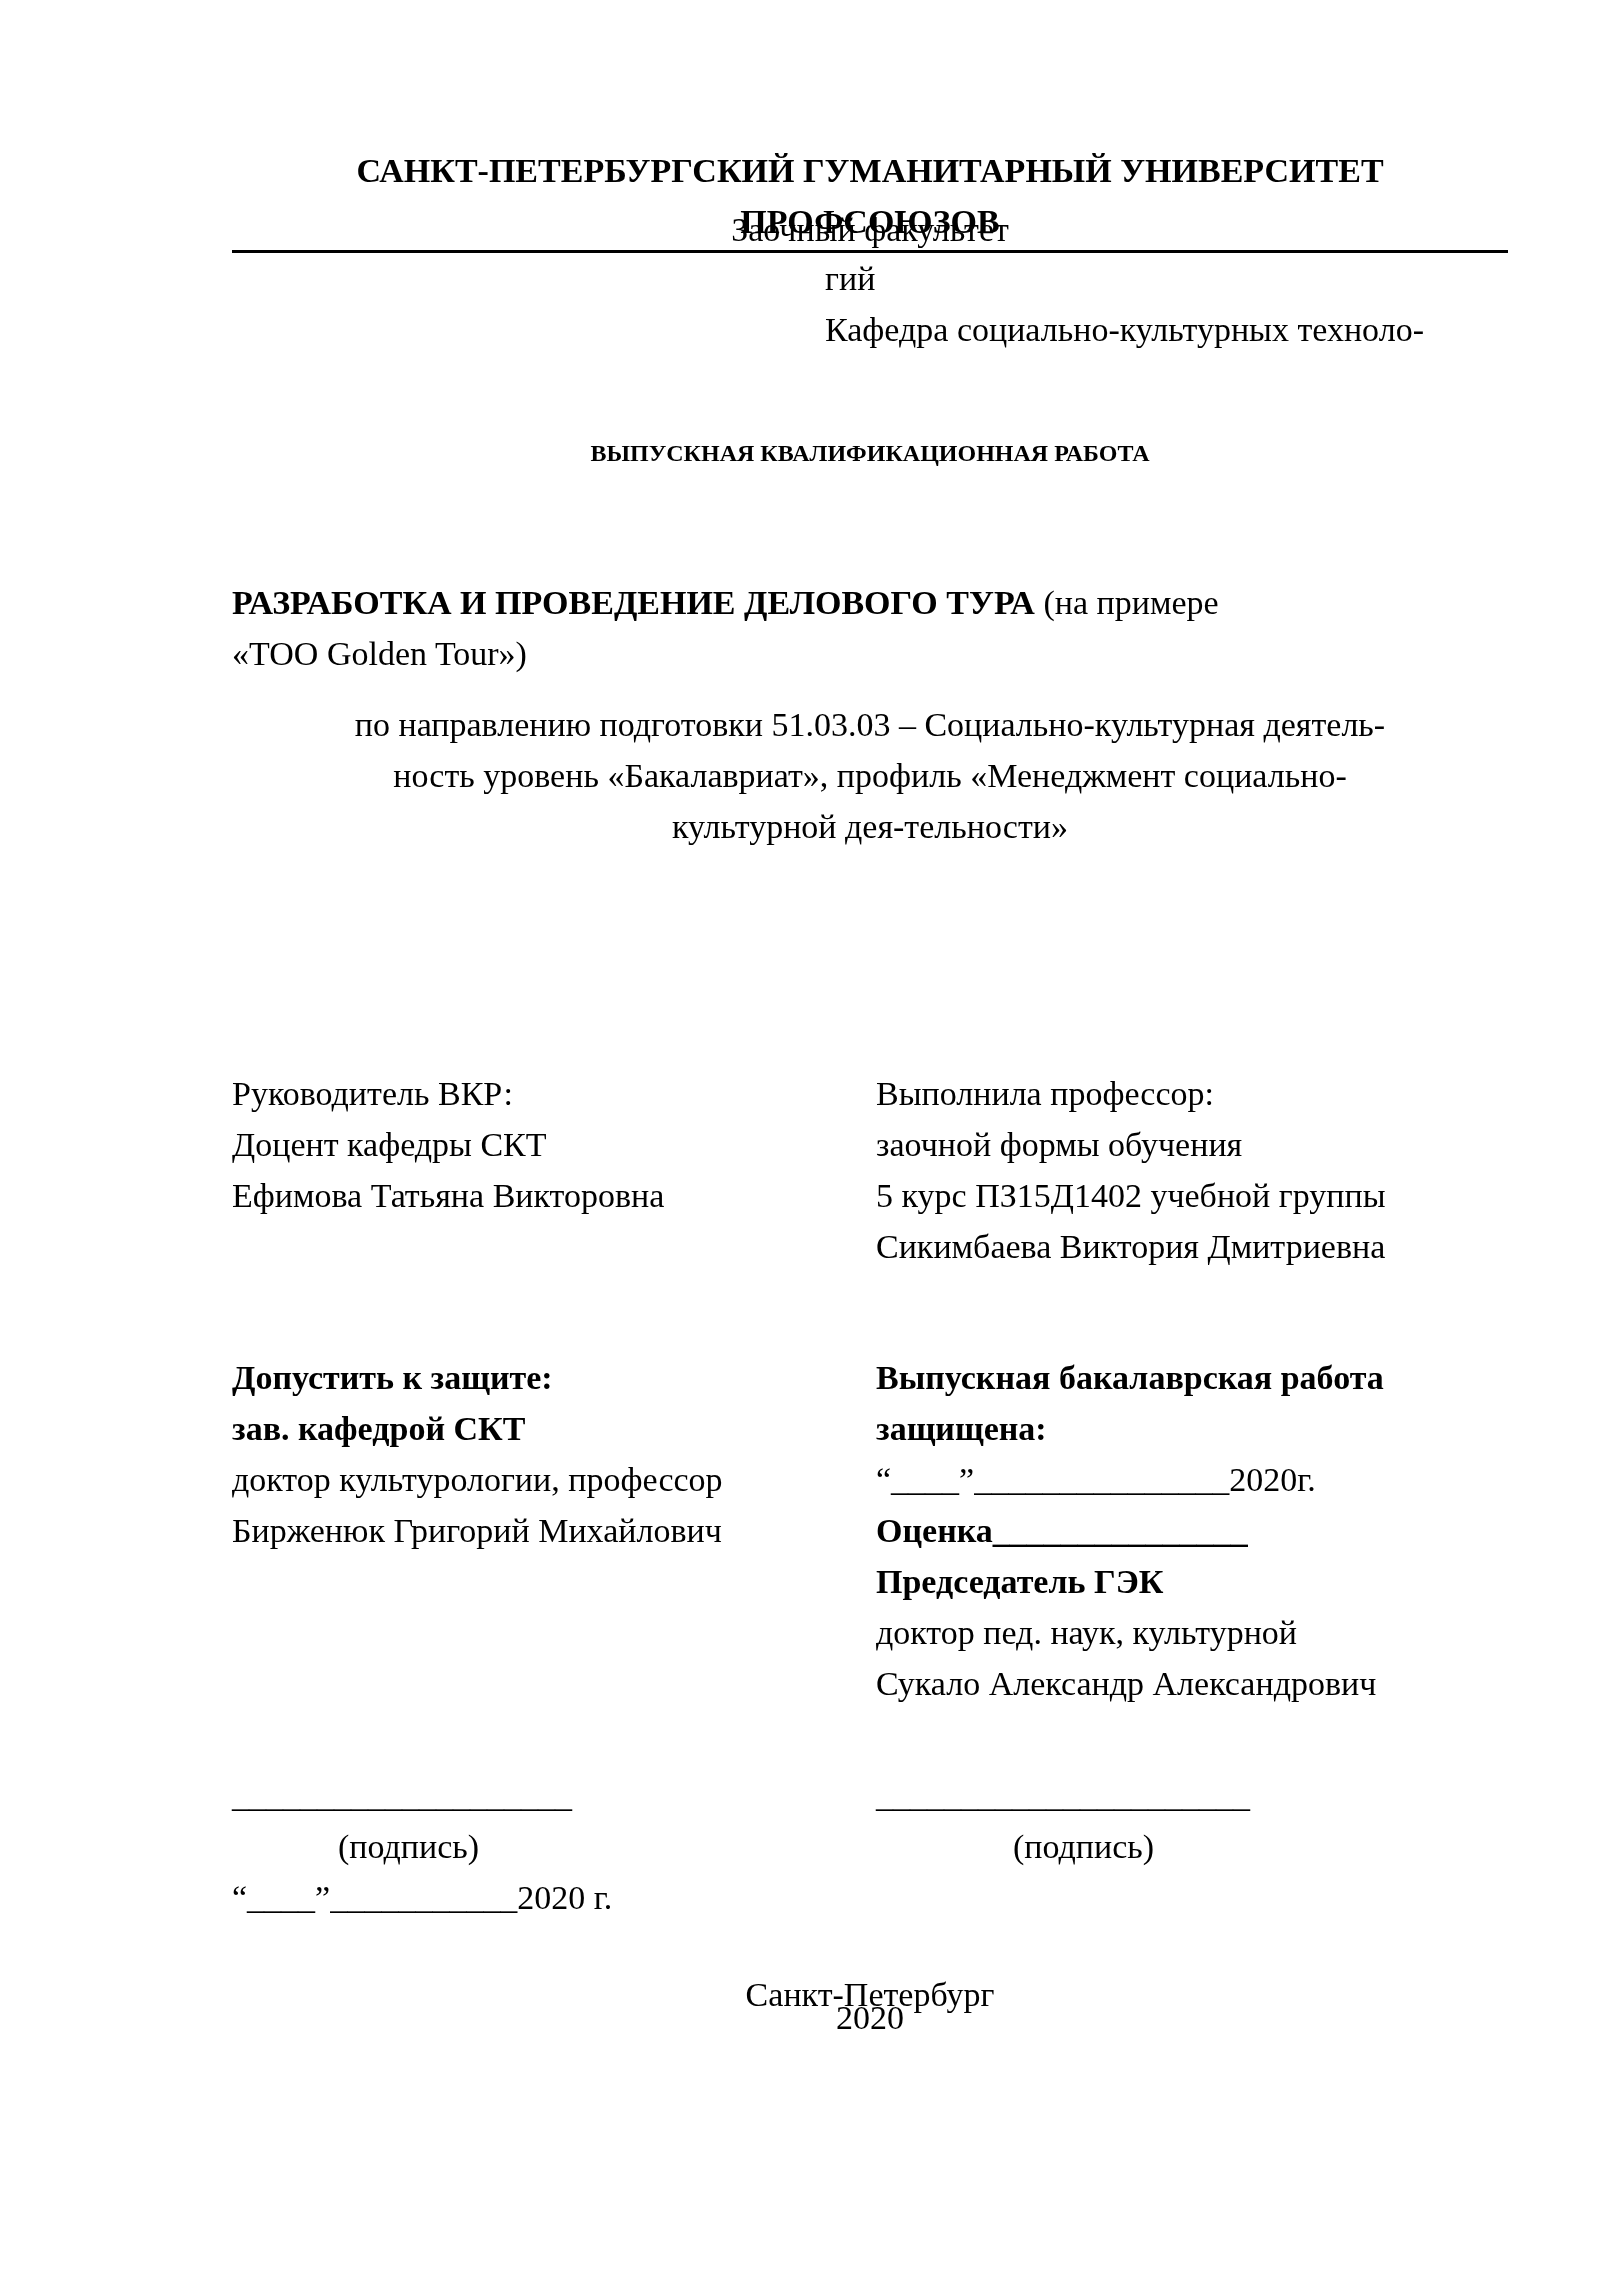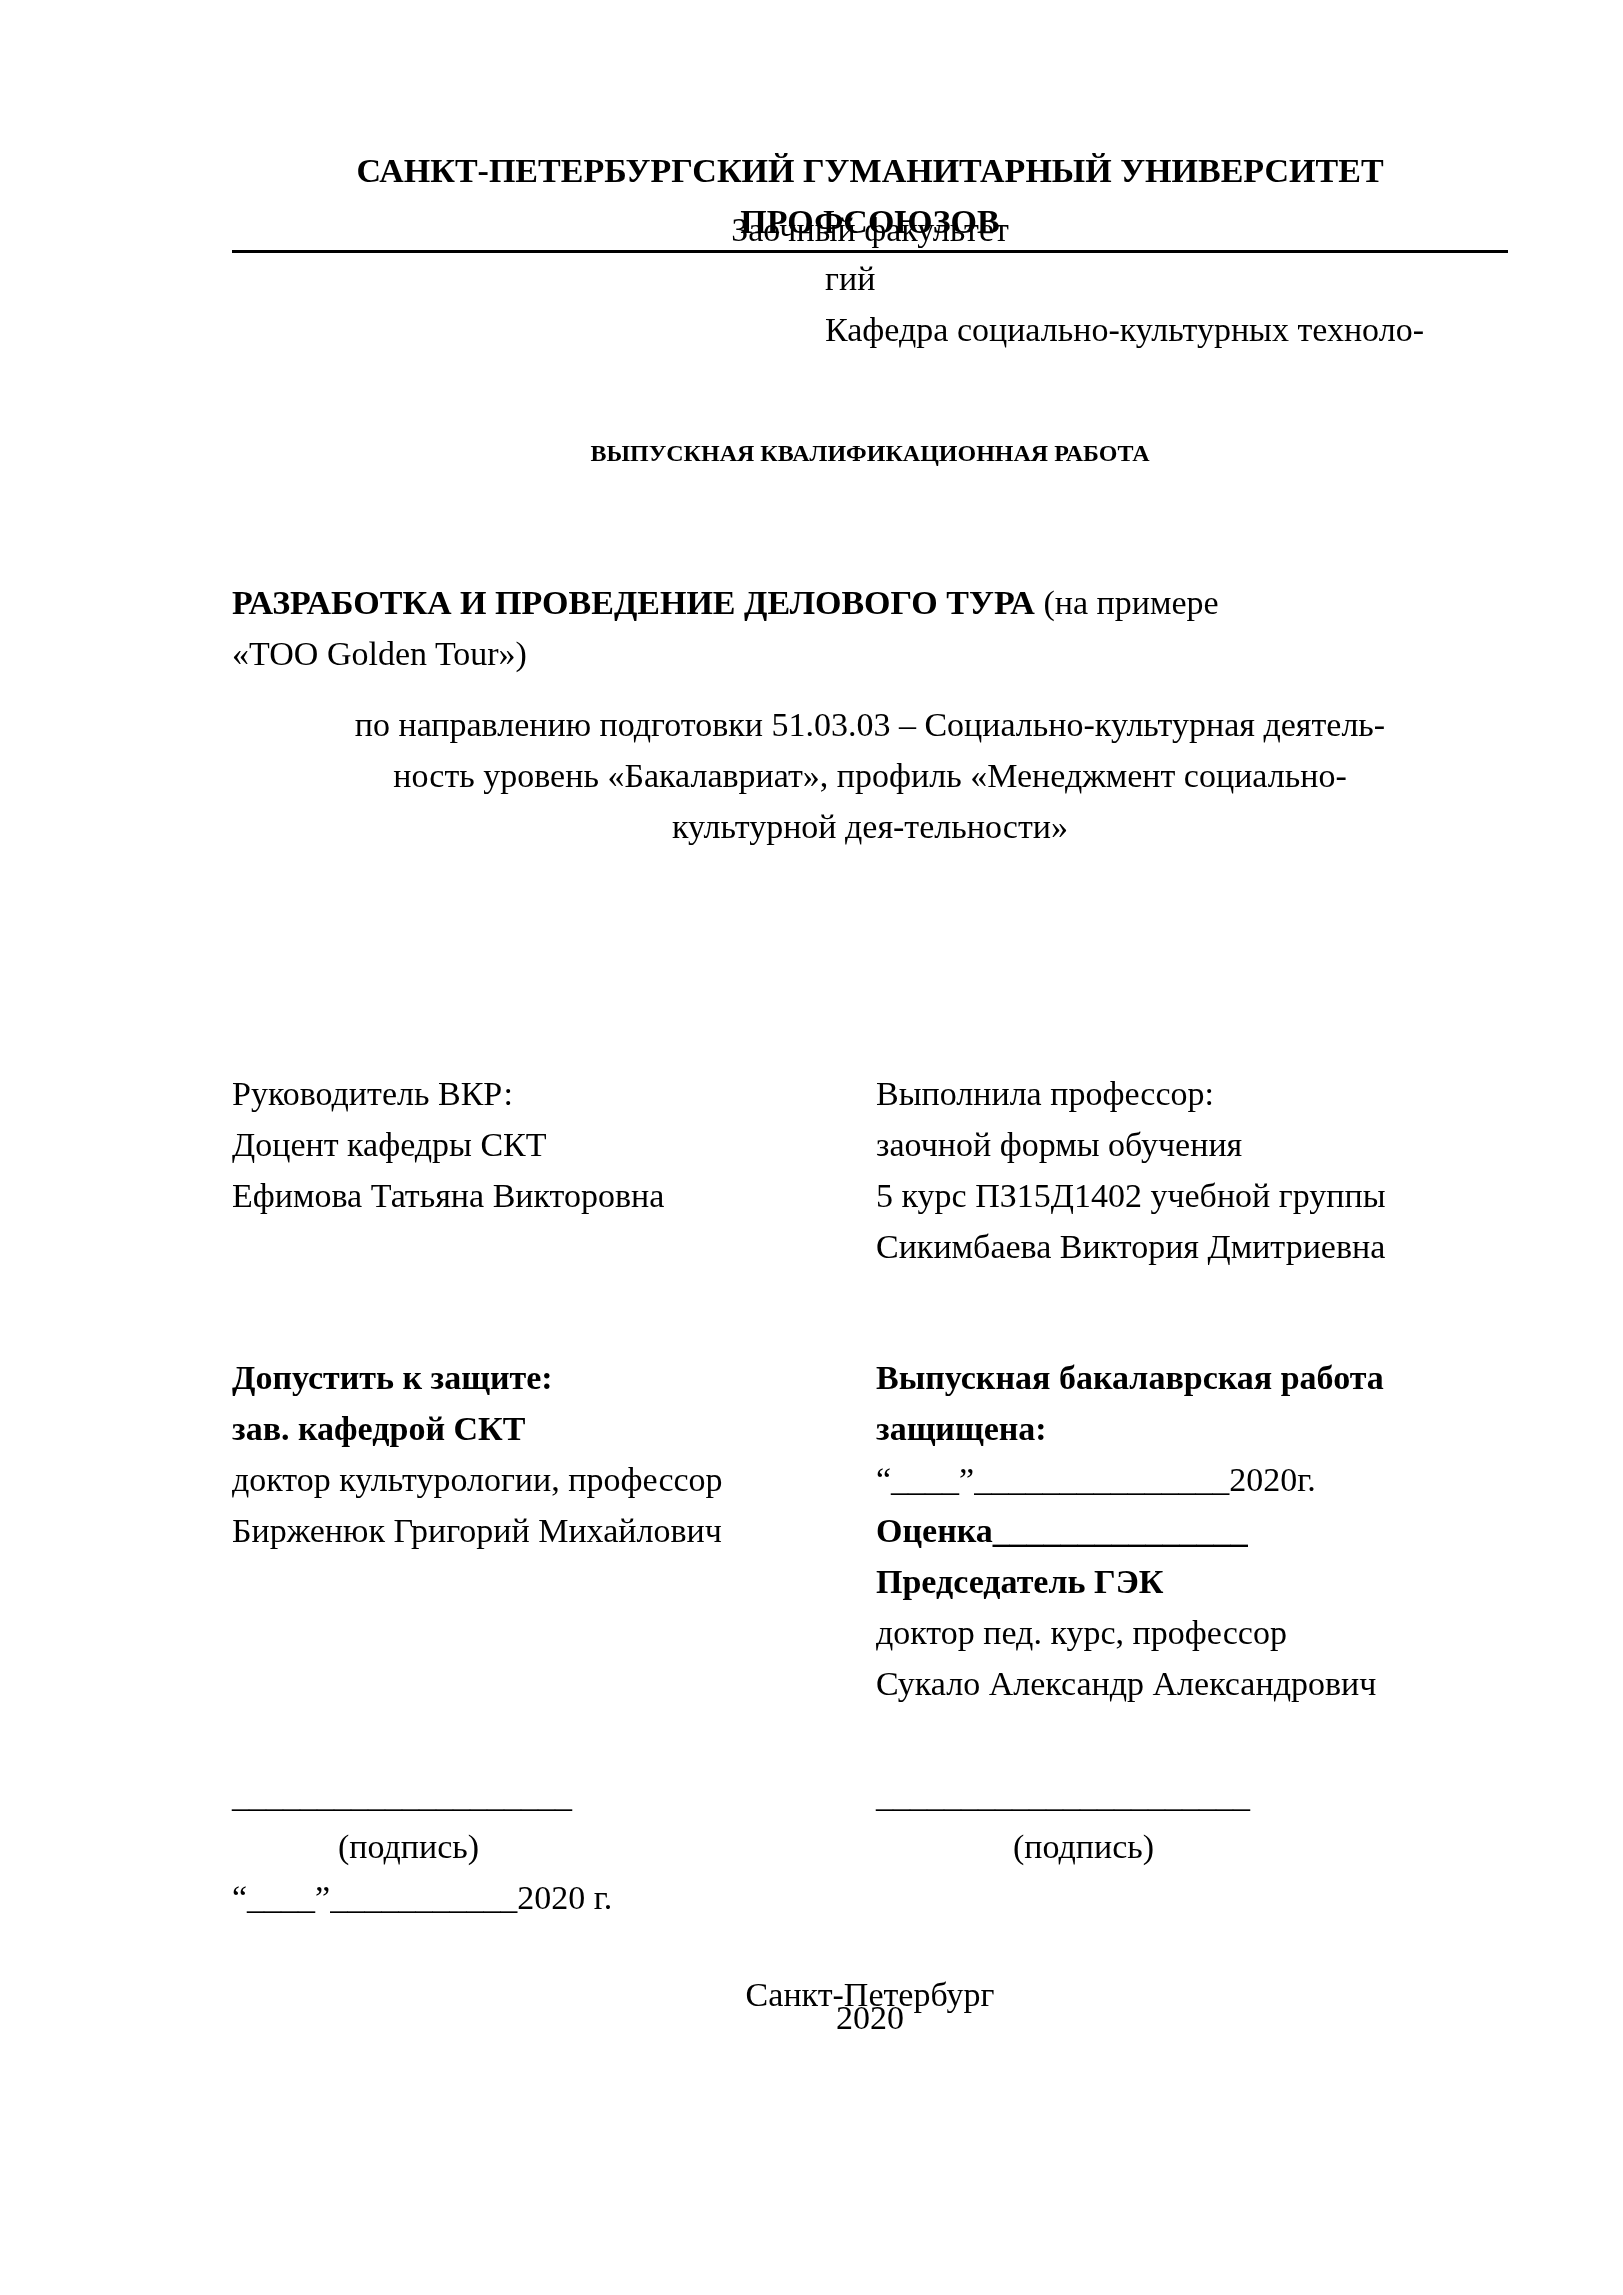--- a/index.html
+++ b/index.html
@@ -112,21 +112,21 @@
         <div class="bold">зав. кафедрой СКТ</div>
         <div>доктор культурологии, профессор</div>
         <div>Бирженюк Григорий Михайлович</div>
       </div>
       <div class="col-right">
         <div class="bold">Выпускная бакалаврская работа</div>
         <div class="bold">защищена:</div>
         <div>“____”_______________2020г.</div>
         <div class="bold">Оценка_______________</div>
         <div class="bold">Председатель ГЭК</div>
-        <div>доктор пед. курс, профессор</div>
+        <div>доктор пед. наук, культурной</div>
         <div>Сукало Александр Александрович</div>
       </div>
     </div>
 
     <div class="two-col block-signatures">
       <div class="col-left">
         <div>____________________</div>
         <div class="caption-left">(подпись)</div>
         <div>“____”___________2020 г.</div>
       </div>

